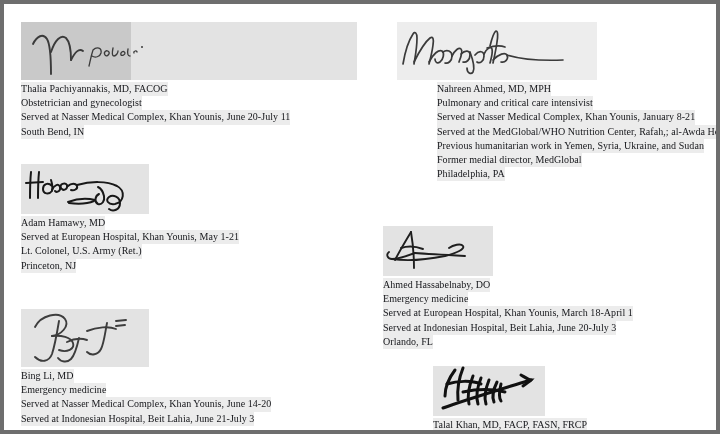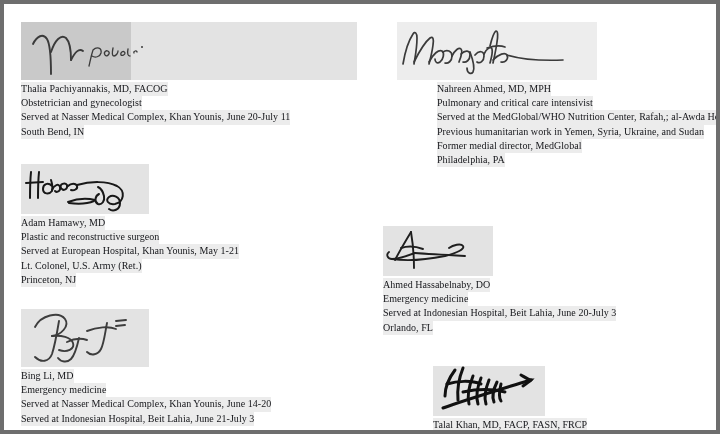--- a/index.html
+++ b/index.html
@@ -110,21 +110,20 @@
             <path d="M47 22 C50 19, 55 19, 56 22 C57 25, 53 27, 50 26"></path>
             <path d="M56 21 C70 17, 86 17, 96 22 C105 27, 103 38, 94 40 C87 41, 84 36, 88 33 C92 30, 99 33, 99 39 C99 46, 92 48, 88 45"></path>
             <path d="M47 38 C55 35, 66 34, 74 36"></path>
             <path d="M48 39 C56 40, 66 40, 73 37"></path>
             <path d="M78 30 C74 32, 73 38, 77 40 C81 41, 84 37, 83 32 C82 27, 79 24, 77 23"></path>
           </g>
         </svg>
       </div>
       <div class="lines" style="margin-top:2px;">
         <span class="ln">Adam Hamawy, MD</span>
-        <span class="ln">Plastic and reconstructive surgeon</span>
         <span class="ln">Served at European Hospital, Khan Younis, May 1-21</span>
         <span class="ln">Lt. Colonel, U.S. Army (Ret.)</span>
         <span class="ln">Princeton, NJ</span>
       </div>
     </div>
 
     <div class="entry" style="left:17px;top:305px;width:350px;">
       <div class="sig" style="width:128px;height:58px;">
         <div class="band" style="width:128px;"></div>
         <svg width="128" height="58" viewBox="0 0 128 58" fill="none">
@@ -170,20 +169,21 @@
             <path d="M93 24 C95 16, 97 10, 99 9 C101 9, 101 14, 100 20 C99 28, 97 36, 96 41"></path>
             <path d="M90 26 C96 24, 103 23, 108 25"></path>
             <path d="M96 38 C102 32, 108 30, 110 33 C112 37, 108 41, 104 40"></path>
             <path d="M110 33 C120 36, 140 39, 166 38"></path>
           </g>
         </svg>
       </div>
       <div class="lines" style="margin-top:2px;width:320px;padding-left:40px;">
         <span class="ln">Nahreen Ahmed, MD, MPH</span>
         <span class="ln">Pulmonary and critical care intensivist</span>
+        <span class="ln">Served at Nasser Medical Complex, Khan Younis, January 8-21</span>
         <span class="ln wrapline" style="display:block;width:318px;">Served at the MedGlobal/WHO Nutrition Center, Rafah,; al-Awda Hospital, Gaza City &amp; Kamal Adwan Hospital, Beit Lahia March 4-18</span>
         <span class="ln">Previous humanitarian work in Yemen, Syria, Ukraine, and Sudan</span>
         <span class="ln">Former medial director, MedGlobal</span>
         <span class="ln">Philadelphia, PA</span>
       </div>
     </div>
 
     <div class="entry" style="left:0;top:222px;width:320px;">
       <div class="sig" style="width:110px;height:50px;">
         <div class="band" style="width:110px;"></div>
@@ -194,20 +194,21 @@
             <path d="M18 22 C24 20, 32 20, 40 23"></path>
             <path d="M6 26 C3 28, 4 33, 9 33 C16 33, 24 30, 32 27"></path>
             <path d="M9 33 C22 35, 42 34, 62 30 C74 27, 82 23, 80 20 C78 17, 70 19, 66 22"></path>
             <path d="M32 27 C46 28, 64 29, 82 30"></path>
           </g>
         </svg>
       </div>
       <div class="lines" style="margin-top:2px;">
         <span class="ln">Ahmed Hassabelnaby, DO</span>
         <span class="ln">Emergency medicine</span>
+        <span class="ln">Served at European Hospital, Khan Younis, March 18-April 1</span>
         <span class="ln">Served at Indonesian Hospital, Beit Lahia, June 20-July 3</span>
         <span class="ln">Orlando, FL</span>
       </div>
     </div>
 
     <div class="entry" style="left:14px;top:362px;width:320px;margin-left:36px;">
       <div class="sig" style="width:112px;height:50px;">
         <div class="band" style="width:112px;"></div>
         <svg width="112" height="50" viewBox="0 0 112 50" fill="none">
           <g stroke="#111111" stroke-width="3" stroke-linecap="round" fill="none">

